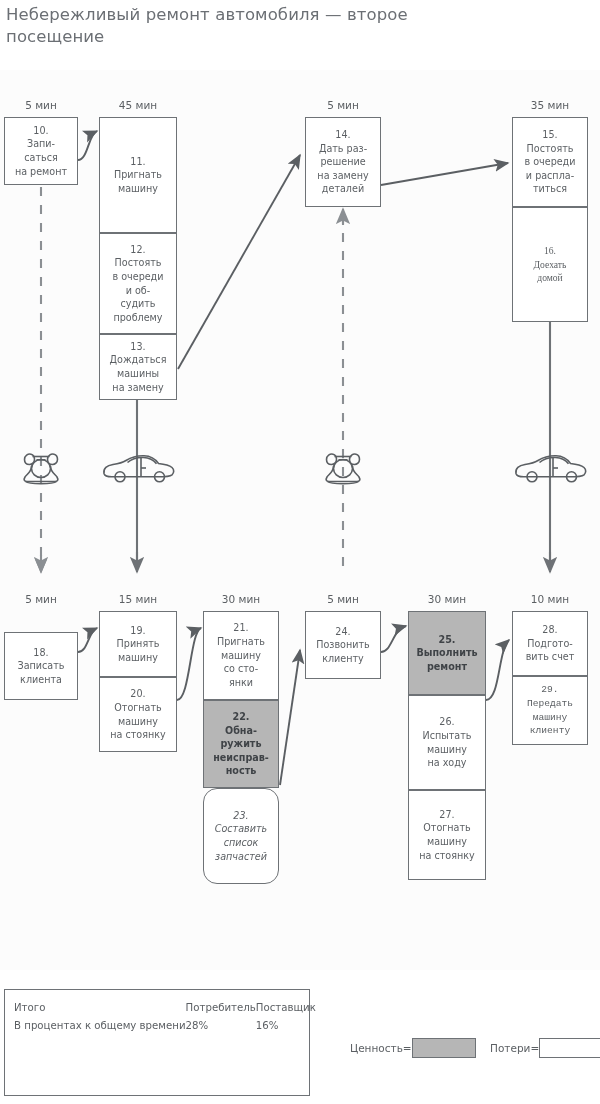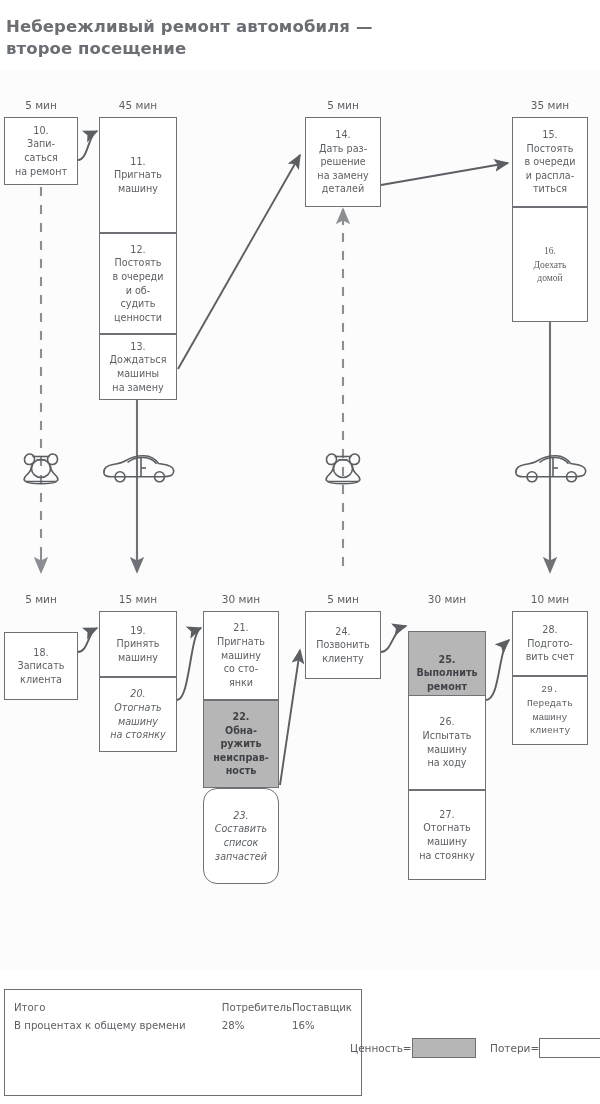--- a/index.html
+++ b/index.html
@@ -13,25 +13,24 @@
     color: #5b5f63;
     overflow: hidden;
   }
   #canvas { position: absolute; left: 0; top: 0; width: 600px; height: 1104px; }
 
   .title {
     position: absolute;
     left: 6px; top: 4px;
     width: 420px;
     font-size: 16.5px;
-    font-weight: bold;
+    font-weight: normal;
     line-height: 1.35;
     color: #6b6f74;
     letter-spacing: 0.1px;
-    margin-top: 12px;
   }
 
   .band {
     position: absolute;
     left: 0; top: 70px;
     width: 600px; height: 900px;
     background: #fcfcfc;
   }
 
   .colhead {
@@ -60,25 +59,25 @@
   .box.italic { font-style: italic; border-radius: 14px; }
   .box span { display: block; }
 
   svg.lines { position: absolute; left: 0; top: 0; width: 600px; height: 1104px; pointer-events: none; }
 
   .icon { position: absolute; }
 
   .summary {
     position: absolute;
     left: 4px; top: 989px;
-    width: 358px; height: 107px;
+    width: 306px; height: 107px;
     box-sizing: border-box;
     border: 1.6px solid #6e7276;
     background: #fff;
-    padding: 8px 9px 6px 9px;
+    padding: 8px 16px 6px 9px;
   }
   .summary table { width: 100%; border-collapse: collapse; font-size: 10.2px; color: #5b5f63; }
   .summary td { padding: 3.5px 0; white-space: nowrap; }
   .summary td.num { text-align: left; width: 60px; }
   .summary td.lbl { text-align: left; }
   .summary td.hd { }
 
   .legend { position: absolute; }
   .legend-label { font-size: 10.5px; color: #5b5f63; }
   .swatch {
@@ -190,21 +189,21 @@
           <span>машину</span>
         </div>
       </div>
       <div class="box" style="left: 99px; top: 233px; width: 78px; height: 101px;">
         <div>
           <span>12.</span>
           <span>Постоять</span>
           <span>в очереди</span>
           <span>и об-</span>
           <span>судить</span>
-          <span>ценности</span>
+          <span>проблему</span>
         </div>
       </div>
       <div class="box" style="left: 99px; top: 334px; width: 78px; height: 66px;">
         <div>
           <span>13.</span>
           <span>Дождаться</span>
           <span>машины</span>
           <span>на замену</span>
         </div>
       </div>
@@ -240,21 +239,21 @@
           <span>клиента</span>
         </div>
       </div>
       <div class="box" style="left: 99px; top: 611px; width: 78px; height: 66px;">
         <div>
           <span>19.</span>
           <span>Принять</span>
           <span>машину</span>
         </div>
       </div>
-      <div class="box" style="left: 99px; top: 677px; width: 78px; height: 75px; font-style: italic;">
+      <div class="box" style="left: 99px; top: 677px; width: 78px; height: 75px;">
         <div>
           <span>20.</span>
           <span>Отогнать</span>
           <span>машину</span>
           <span>на стоянку</span>
         </div>
       </div>
       <div class="box" style="left: 203px; top: 611px; width: 76px; height: 89px;">
         <div>
           <span>21.</span>
@@ -281,21 +280,21 @@
           <span>запчастей</span>
         </div>
       </div>
       <div class="box" style="left: 305px; top: 611px; width: 76px; height: 68px;">
         <div>
           <span>24.</span>
           <span>Позвонить</span>
           <span>клиенту</span>
         </div>
       </div>
-      <div class="box shaded" style="left: 408px; top: 611px; width: 78px; height: 84px; margin-top: 20px;">
+      <div class="box shaded" style="left: 408px; top: 611px; width: 78px; height: 84px;">
         <div>
           <span>25.</span>
           <span>Выполнить</span>
           <span>ремонт</span>
         </div>
       </div>
       <div class="box" style="left: 408px; top: 695px; width: 78px; height: 95px;">
         <div>
           <span>26.</span>
           <span>Испытать</span>

